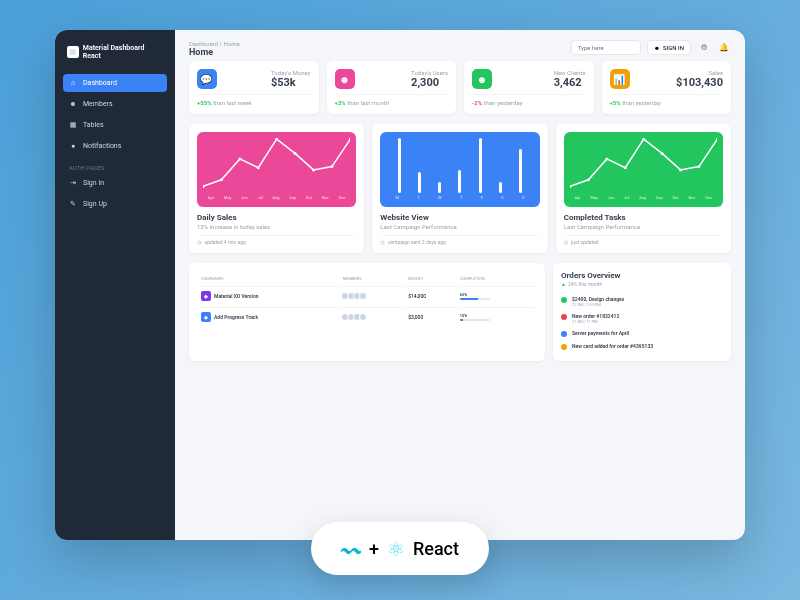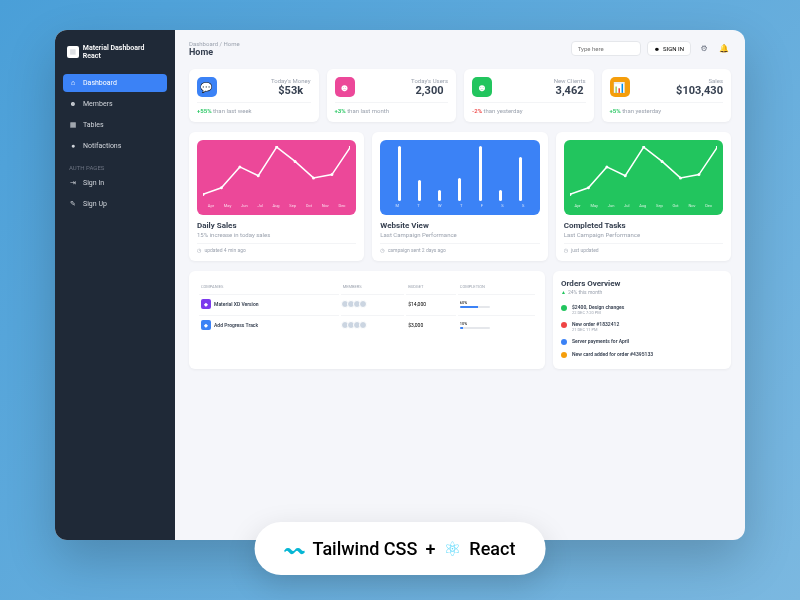--- a/index.html
+++ b/index.html
@@ -7,34 +7,34 @@
 .app{position:absolute;top:30px;left:55px;right:55px;bottom:60px;background:#f5f6fa;border-radius:12px;display:flex;box-shadow:0 20px 50px rgba(0,0,0,.2);overflow:hidden}
 .sidebar{width:120px;background:#1f2937;color:#d1d5db;padding:10px 8px;font-size:7px}
 .logo{display:flex;align-items:center;gap:4px;padding:4px;margin-bottom:10px}
 .logo-icon{width:12px;height:12px;background:white;border-radius:2px;display:flex;align-items:center;justify-content:center}
 .logo-text{font-size:7px;font-weight:600;color:white}
 .nav-item{display:flex;align-items:center;gap:6px;padding:5px 6px;border-radius:4px;margin-bottom:3px;cursor:pointer}
 .nav-item.active{background:#3b82f6;color:white}
 .nav-icon{width:8px;height:8px;display:flex;align-items:center;justify-content:center;font-size:7px}
 .nav-section{font-size:6px;color:#6b7280;padding:6px 6px 3px;text-transform:uppercase}
 .main{flex:1;overflow:hidden;padding:10px 14px}
-.header{display:flex;justify-content:space-between;align-items:center;margin-bottom:12px}
+.header{display:flex;justify-content:space-between;align-items:flex-start;margin-bottom:4px}
 .breadcrumb{font-size:6px;color:#9ca3af}
 .page-title{font-size:9px;font-weight:700;color:#374151}
 .header-right{display:flex;gap:6px;align-items:center}
 .search{border:1px solid #e5e7eb;border-radius:4px;padding:3px 6px;font-size:6px;width:70px;background:white}
 .btn-signin{border:1px solid #e5e7eb;border-radius:4px;padding:3px 6px;font-size:6px;background:white;display:flex;gap:3px;align-items:center}
 .icon-btn{width:14px;height:14px;display:flex;align-items:center;justify-content:center;font-size:8px;color:#6b7280}
 .stats{display:grid;grid-template-columns:repeat(4,1fr);gap:8px;margin-bottom:10px}
 .stat-card{background:white;border-radius:6px;padding:8px;box-shadow:0 1px 3px rgba(0,0,0,.05)}
 .stat-top{display:flex;justify-content:space-between;align-items:flex-start}
 .stat-icon{width:20px;height:20px;border-radius:5px;display:flex;align-items:center;justify-content:center;color:white;font-size:10px}
 .stat-icon.blue{background:#3b82f6}.stat-icon.pink{background:#ec4899}.stat-icon.green{background:#22c55e}.stat-icon.orange{background:#f59e0b}
 .stat-label{font-size:6px;color:#9ca3af;text-align:right}
-.stat-value{font-size:11px;font-weight:700;color:#374151;text-align:center}
+.stat-value{font-size:11px;font-weight:700;color:#374151;text-align:left}
 .stat-change{font-size:6px;margin-top:5px;border-top:1px solid #f3f4f6;padding-top:4px}
 .stat-change .pct{font-weight:600}
 .pos{color:#22c55e}.neg{color:#ef4444}
 .charts{display:grid;grid-template-columns:repeat(3,1fr);gap:8px;margin-bottom:10px}
 .chart-card{background:white;border-radius:6px;padding:8px;box-shadow:0 1px 3px rgba(0,0,0,.05)}
 .chart-box{height:75px;border-radius:6px;padding:6px;position:relative;margin-bottom:6px}
 .chart-box.blue{background:#3b82f6}.chart-box.pink{background:#ec4899}.chart-box.green{background:#22c55e}
 .chart-bars{display:flex;align-items:flex-end;justify-content:space-around;height:55px;gap:2px;padding:0 4px}
 .bar{width:3px;background:white;border-radius:2px}
 .chart-labels{display:flex;justify-content:space-around;font-size:4px;color:rgba(255,255,255,.8);margin-top:2px}
@@ -359,17 +359,16 @@
               </div>
             </div>
           </div>
       </div>
     </div>
   </main>
 </div>
 
 <div class="pill">
   <span class="tw-icon">〰</span>
-  <span>Tailwind CSS</span>
   <span>+</span>
   <span class="react-icon">⚛</span>
   <span>React</span>
 </div>
 
 </body></html>

